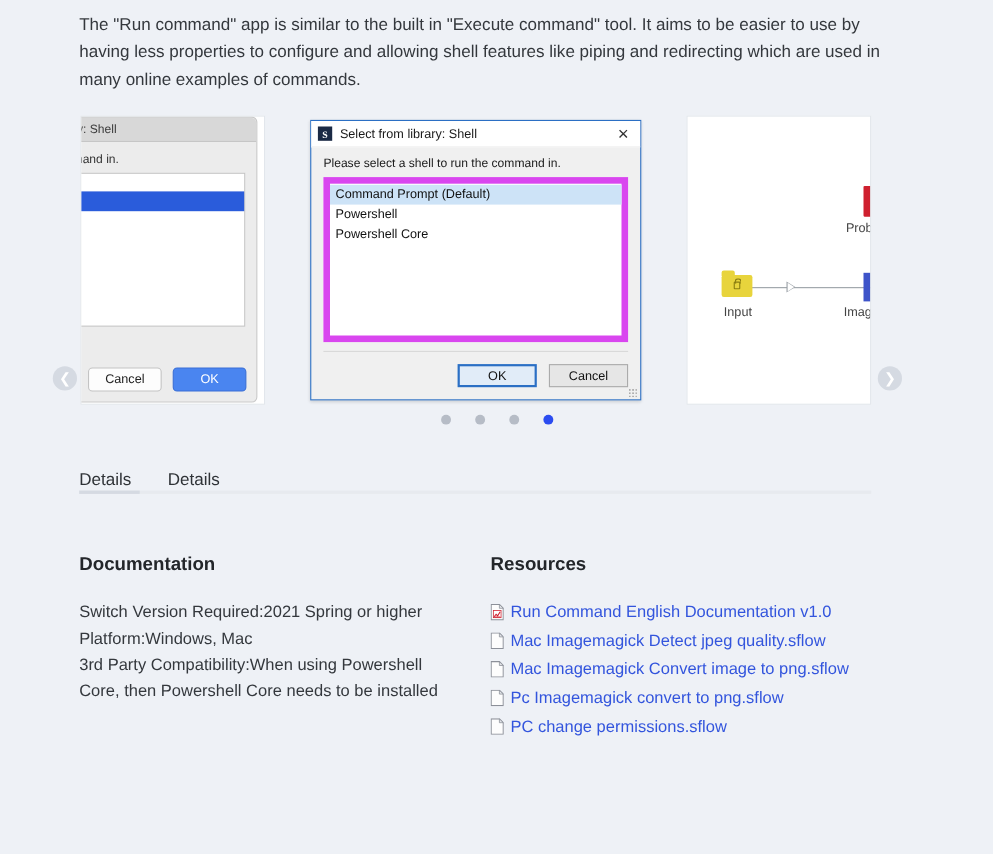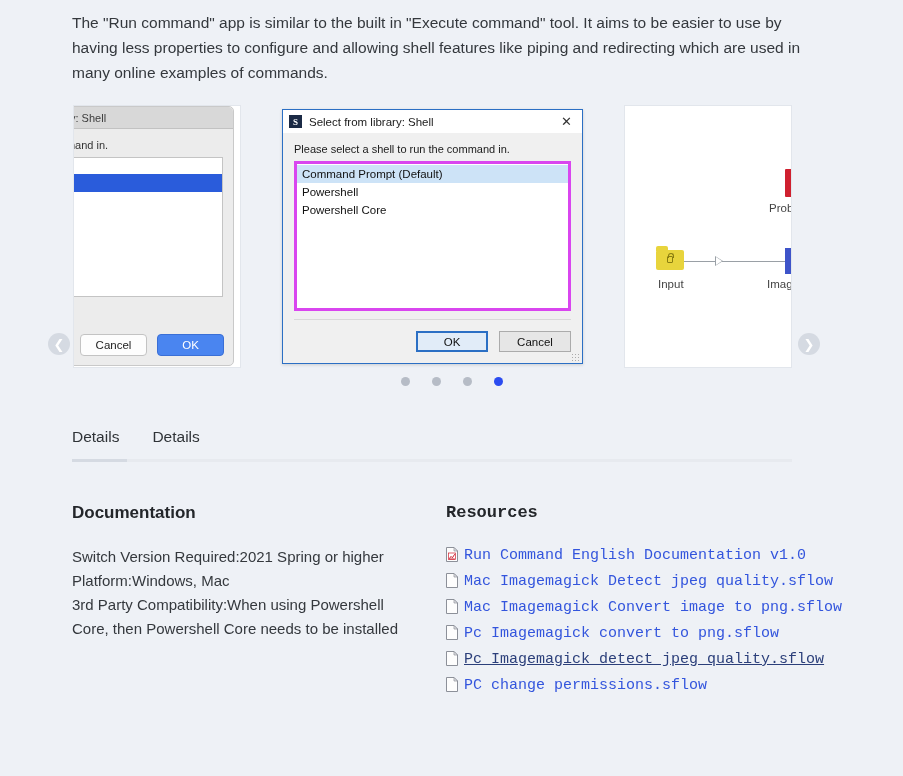--- a/index.html
+++ b/index.html
@@ -95,21 +95,21 @@
   .win-ico {
     width:13px; height:13px; background:#1b2a45; color:#fff; font-size:9px;
     font-weight:bold; display:flex; align-items:center; justify-content:center;
     margin-right:7px; font-family:"Liberation Serif", serif;
   }
   .win-title-text { font-size:11.5px; color:#1a1a1a; flex:1; }
   .win-close { font-size:13px; color:#333; padding:0 6px; cursor:pointer; line-height:1; }
 
   .win-prompt { font-size:11px; color:#1a1a1a; padding: 9px 0 6px 11px; }
   .win-list {
-    margin: 0 11px; height: 150px; background:#fff; border:3px solid #d946ef;
+    margin: 0 11px; height: 150px; background:#fff; border:6px solid #d946ef;
     padding-top: 1px;
   }
   .win-li { font-size:11.5px; color:#111; padding: 1px 0 1px 5px; line-height:16px; }
   .win-li.sel { background:#cde3f7; }
   .win-sep { margin: 8px 11px 0 11px; border-top:1px solid #d9d9d9; }
   .win-btns { position:absolute; right:11px; bottom:11px; display:flex; gap:11px; }
   .win-btn {
     width:72px; height:21px; font-size:11.5px; display:flex;
     align-items:center; justify-content:center; color:#111;
     background:#e6e6e6; border:1px solid #ababab;
@@ -159,27 +159,27 @@
   }
   .wf-blue {
     position:absolute; width:26px; height:26px; background:#3e54c9;
     color:#fff; font-size:20px; font-weight:bold; text-align:center;
     line-height:26px; font-family:"Liberation Serif", serif;
   }
 
   
   .tabs { position:absolute; left:72px; top:428px; width:720px; }
   .tabrow { display:flex; gap:33px; }
-  .tab { font-size:15.5px; color:#2f3337; padding-bottom:13px; cursor:pointer; }
+  .tab { font-size:15.5px; color:#2f3337; cursor:pointer; }
   .tabline { position:relative; height:3px; background:#e7eaef; width:720px; }
   .tabline .active-ind { position:absolute; left:0; top:0; width:55px; height:3px; background:#d5dae2; }
 
   
   .col-left  { position:absolute; left:72px; top:503px; width:340px; }
-  .col-right { position:absolute; left:446px; top:503px; width:400px;font-family:Liberation Mono, monospace; }
+  .col-right { position:absolute; left:446px; top:503px; width:400px; }
   .sec-title { font-size:17px; font-weight:bold; color:#23262a; margin-bottom:22px; }
   .compat-text { font-size:15px; line-height:24px; color:#34383d; }
 
   .res-item {
     font-size:15px; line-height:24px; margin-bottom:2px;
     color:#3355dd;
   }
   .res-link { color:#3355dd; text-decoration:none; cursor:pointer; }
   .res-item.hover .res-link { color:#2b3f7a; text-decoration:underline; }
   .ficon {
@@ -320,28 +320,20 @@
 
   <div class="res-item">
     <span class="ficon">
       <svg width="12" height="15" viewBox="0 0 12 15">
         <path d="M0.5 0.5 H8 L11.5 4 V14.5 H0.5 Z" fill="#fdfdfd" stroke="#8c9099"></path>
         <path d="M8 0.5 L11.5 4 H8 Z" fill="#e3e5e9" stroke="#8c9099" stroke-width=".7"></path>
       </svg>
     </span><a class="res-link">Pc Imagemagick convert to png.sflow</a>
   </div>
 
-  <div class="res-item hover">
-    <span class="ficon">
-      <svg width="12" height="15" viewBox="0 0 12 15">
-        <path d="M0.5 0.5 H8 L11.5 4 V14.5 H0.5 Z" fill="#fdfdfd" stroke="#8c9099"></path>
-        <path d="M8 0.5 L11.5 4 H8 Z" fill="#e3e5e9" stroke="#8c9099" stroke-width=".7"></path>
-      </svg>
-    </span><a class="res-link">Pc Imagemagick detect jpeg quality.sflow</a>
-  </div>
 
   <div class="res-item">
     <span class="ficon">
       <svg width="12" height="15" viewBox="0 0 12 15">
         <path d="M0.5 0.5 H8 L11.5 4 V14.5 H0.5 Z" fill="#fdfdfd" stroke="#8c9099"></path>
         <path d="M8 0.5 L11.5 4 H8 Z" fill="#e3e5e9" stroke="#8c9099" stroke-width=".7"></path>
       </svg>
     </span><a class="res-link">PC change permissions.sflow</a>
   </div>
 </div>

